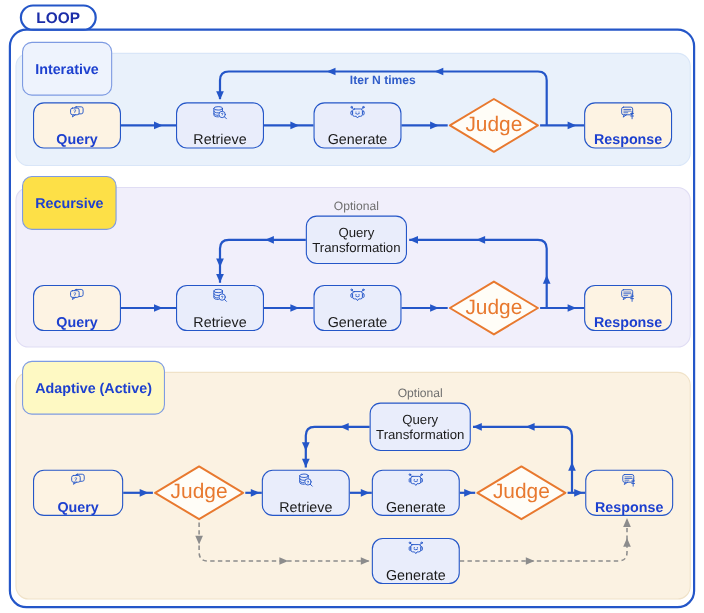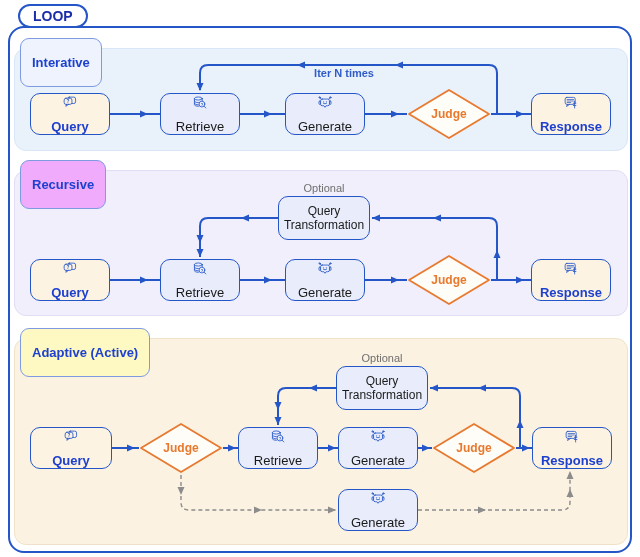--- a/index.html
+++ b/index.html
@@ -17,45 +17,45 @@
          border:2px solid var(--blue);border-radius:14px;font-weight:bold;font-size:14px;color:var(--navy);}
 
   .section{position:absolute;left:14px;width:614px;border-radius:12px;z-index:0;box-sizing:border-box;}
   #sec1{top:48px;height:103px;background:var(--sec1);border:1px solid #d9e6f8;}
   #sec2{top:170px;height:146px;background:var(--sec2);border:1px solid #e0ddf4;}
   #sec3{top:338px;height:207px;background:var(--sec3);border:1px solid #f0e2c8;}
 
   .sec-pill{position:absolute;left:20px;padding:16px 11px;border:1.5px solid #7e9be2;border-radius:9px;
          font-weight:bold;font-size:13px;color:var(--blue_text);z-index:3;background:#eef3fd;}
   #pill1{top:38px;background:#eef3fd;}
-  #pill2{top:160px;background:#f0abfc;}
+  #pill2{top:160px;background:#fde047;}
   #pill3{top:328px;background:#fef9c3;}
 
   .edges{position:absolute;left:0;top:0;z-index:1;}
   .edge{stroke:var(--blue);stroke-width:2;fill:none;}
   .edge-d{stroke:var(--gray);stroke-width:1.4;fill:none;stroke-dasharray:4 3;}
   .ah{fill:var(--blue);stroke:none;}
   .ahg{fill:var(--gray);stroke:none;}
 
   .node{position:absolute;z-index:2;display:flex;flex-direction:column;align-items:center;justify-content:center;
         border:1.5px solid var(--blue);border-radius:10px;background:var(--panel);box-sizing:border-box;padding-top:2px;}
   .cream{background:var(--cream);}
   .nlabel{font-size:13px;color:var(--dark);line-height:1.05;margin-top:11px;white-space:nowrap;}
   .blue-label{color:var(--blue_text);font-weight:bold;}
   .qt{padding:12px 1px;}
   .qt .nlabel{font-size:12px;font-weight:500;text-align:center;line-height:1.2;white-space:normal;margin-top:0;}
 
   .judge{position:absolute;z-index:2;}
   .judge svg{display:block;}
   .judge polygon{fill:#fffdf7;stroke:var(--orange);stroke-width:1.8;stroke-linejoin:round;}
   .jlabel{position:absolute;left:0;top:0;right:0;bottom:0;display:flex;align-items:center;justify-content:center;
-          font-weight:bold;font-size:12px;color:var(--orange);}
+          font-weight:normal;font-size:19px;color:var(--orange);}
 
   .flow-label{position:absolute;z-index:3;font-size:11px;text-align:center;}
-  #iter-label{left:294px;top:67px;width:80px;color:#2f5cc9;font-weight:600;text-align:right;}
+  #iter-label{left:308px;top:67px;width:80px;color:#2f5cc9;font-weight:600;}
   #opt2{left:289px;top:182px;width:70px;color:#6f6f6f;}
   #opt3{left:347px;top:352px;width:70px;color:#6f6f6f;}
 
   .icdef path,.icdef ellipse,.icdef circle,.icdef rect{
     stroke:var(--blue);fill:none;stroke-width:1.5;stroke-linecap:round;stroke-linejoin:round;}
   .itxt{fill:var(--blue);stroke:none;font-family:"Liberation Sans","DejaVu Sans",sans-serif;}
   .nicon{display:block;}
 </style>
 </head>
 <body>

